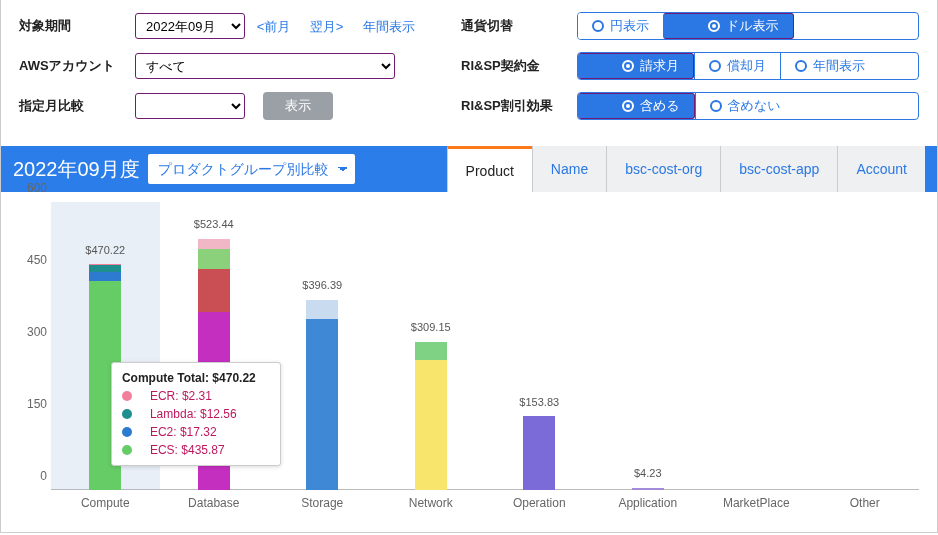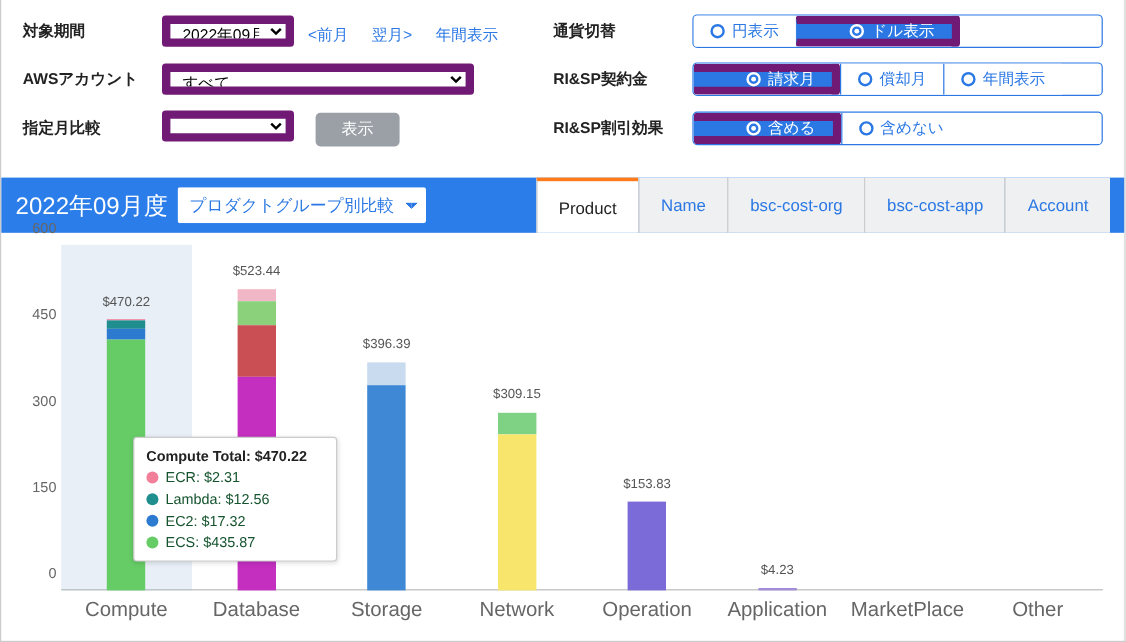--- a/index.html
+++ b/index.html
@@ -12,21 +12,21 @@
     border: 1px solid #ccc;
     border-top: none;
     padding-bottom: 4px;
   }
 
   
   .filters { padding: 12px 18px 14px 18px; }
   .frow { display: grid; grid-template-columns: 110px 320px 110px auto; align-items: center; column-gap: 6px; margin-bottom: 12px; }
   .flabel { font-weight: 700; color: #222; }
   .sel {
-    height: 26px; border: 7px solid #701a75; border-radius: 3px; padding: 0 6px;
+    height: 26px; border: 1px solid #701a75; border-radius: 3px; padding: 0 6px;
     background:#fff; font-size:13px;
   }
   .link { color: #2b78e4; cursor: pointer; margin: 0 8px; }
   .btn-grey {
     background: #9aa0a6; color: #fff; border: none; border-radius: 4px;
     height: 28px; padding: 0 22px; cursor: pointer;
   }
 
   .radio-group { display: inline-flex; border:1px solid #2b78e4; border-radius:4px; overflow:hidden; height:28px; }
   .radio-opt {
@@ -71,29 +71,29 @@
   .ylab { position:absolute; right:4px; transform:translateY(-50%); font-size:12px; color:#666;}
   .plot { position:absolute; left:36px; right:4px; top:0; bottom:32px; }
   .plot::before{content:"";position:absolute;left:0;right:0;bottom:0;border-bottom:1px solid #bbb;}
   .cols { display:flex; height:100%; }
   .col { flex:1; position:relative; }
   .col.hl { background: rgba(150,180,220,.22); }
   .barstack { position:absolute; bottom:0; left:50%; transform:translateX(-50%); width:32px; display:flex; flex-direction:column-reverse; }
   .seg{ width:100%; }
   .vlabel { position:absolute; left:50%; transform:translateX(-50%); font-size:11px; color:#555; white-space:nowrap;}
   .xaxis { position:absolute; left:36px; right:4px; bottom:0; height:32px; display:flex;}
-  .xlab { flex:1; text-align:center; font-size:17px; color:#666; padding-top:6px;}
+  .xlab { flex:1; text-align:center; font-size:12px; color:#666; padding-top:6px;}
 
   
   .tooltip {
     position:absolute; background:#fff; border:1px solid #ccc; border-radius:3px;
     padding:8px 10px; font-size:12px; box-shadow:0 1px 4px rgba(0,0,0,.15);
     min-width:170px;
   }
-  .tt-row { display:flex; align-items:center; gap:6px; margin-top:4px; color:#14532d;}
+  .tt-row { display:flex; align-items:center; gap:18px; margin-top:4px; color:#be185d;}
   .tt-sw { width:10px; height:10px; border-radius:50%; display:inline-block;}
   .tt-title { font-weight:700; color:#222; }
 </style>
 </head>
 <body>
 
 <div class="filters">
   <div class="frow">
     <div class="flabel">対象期間</div>
     <div>

